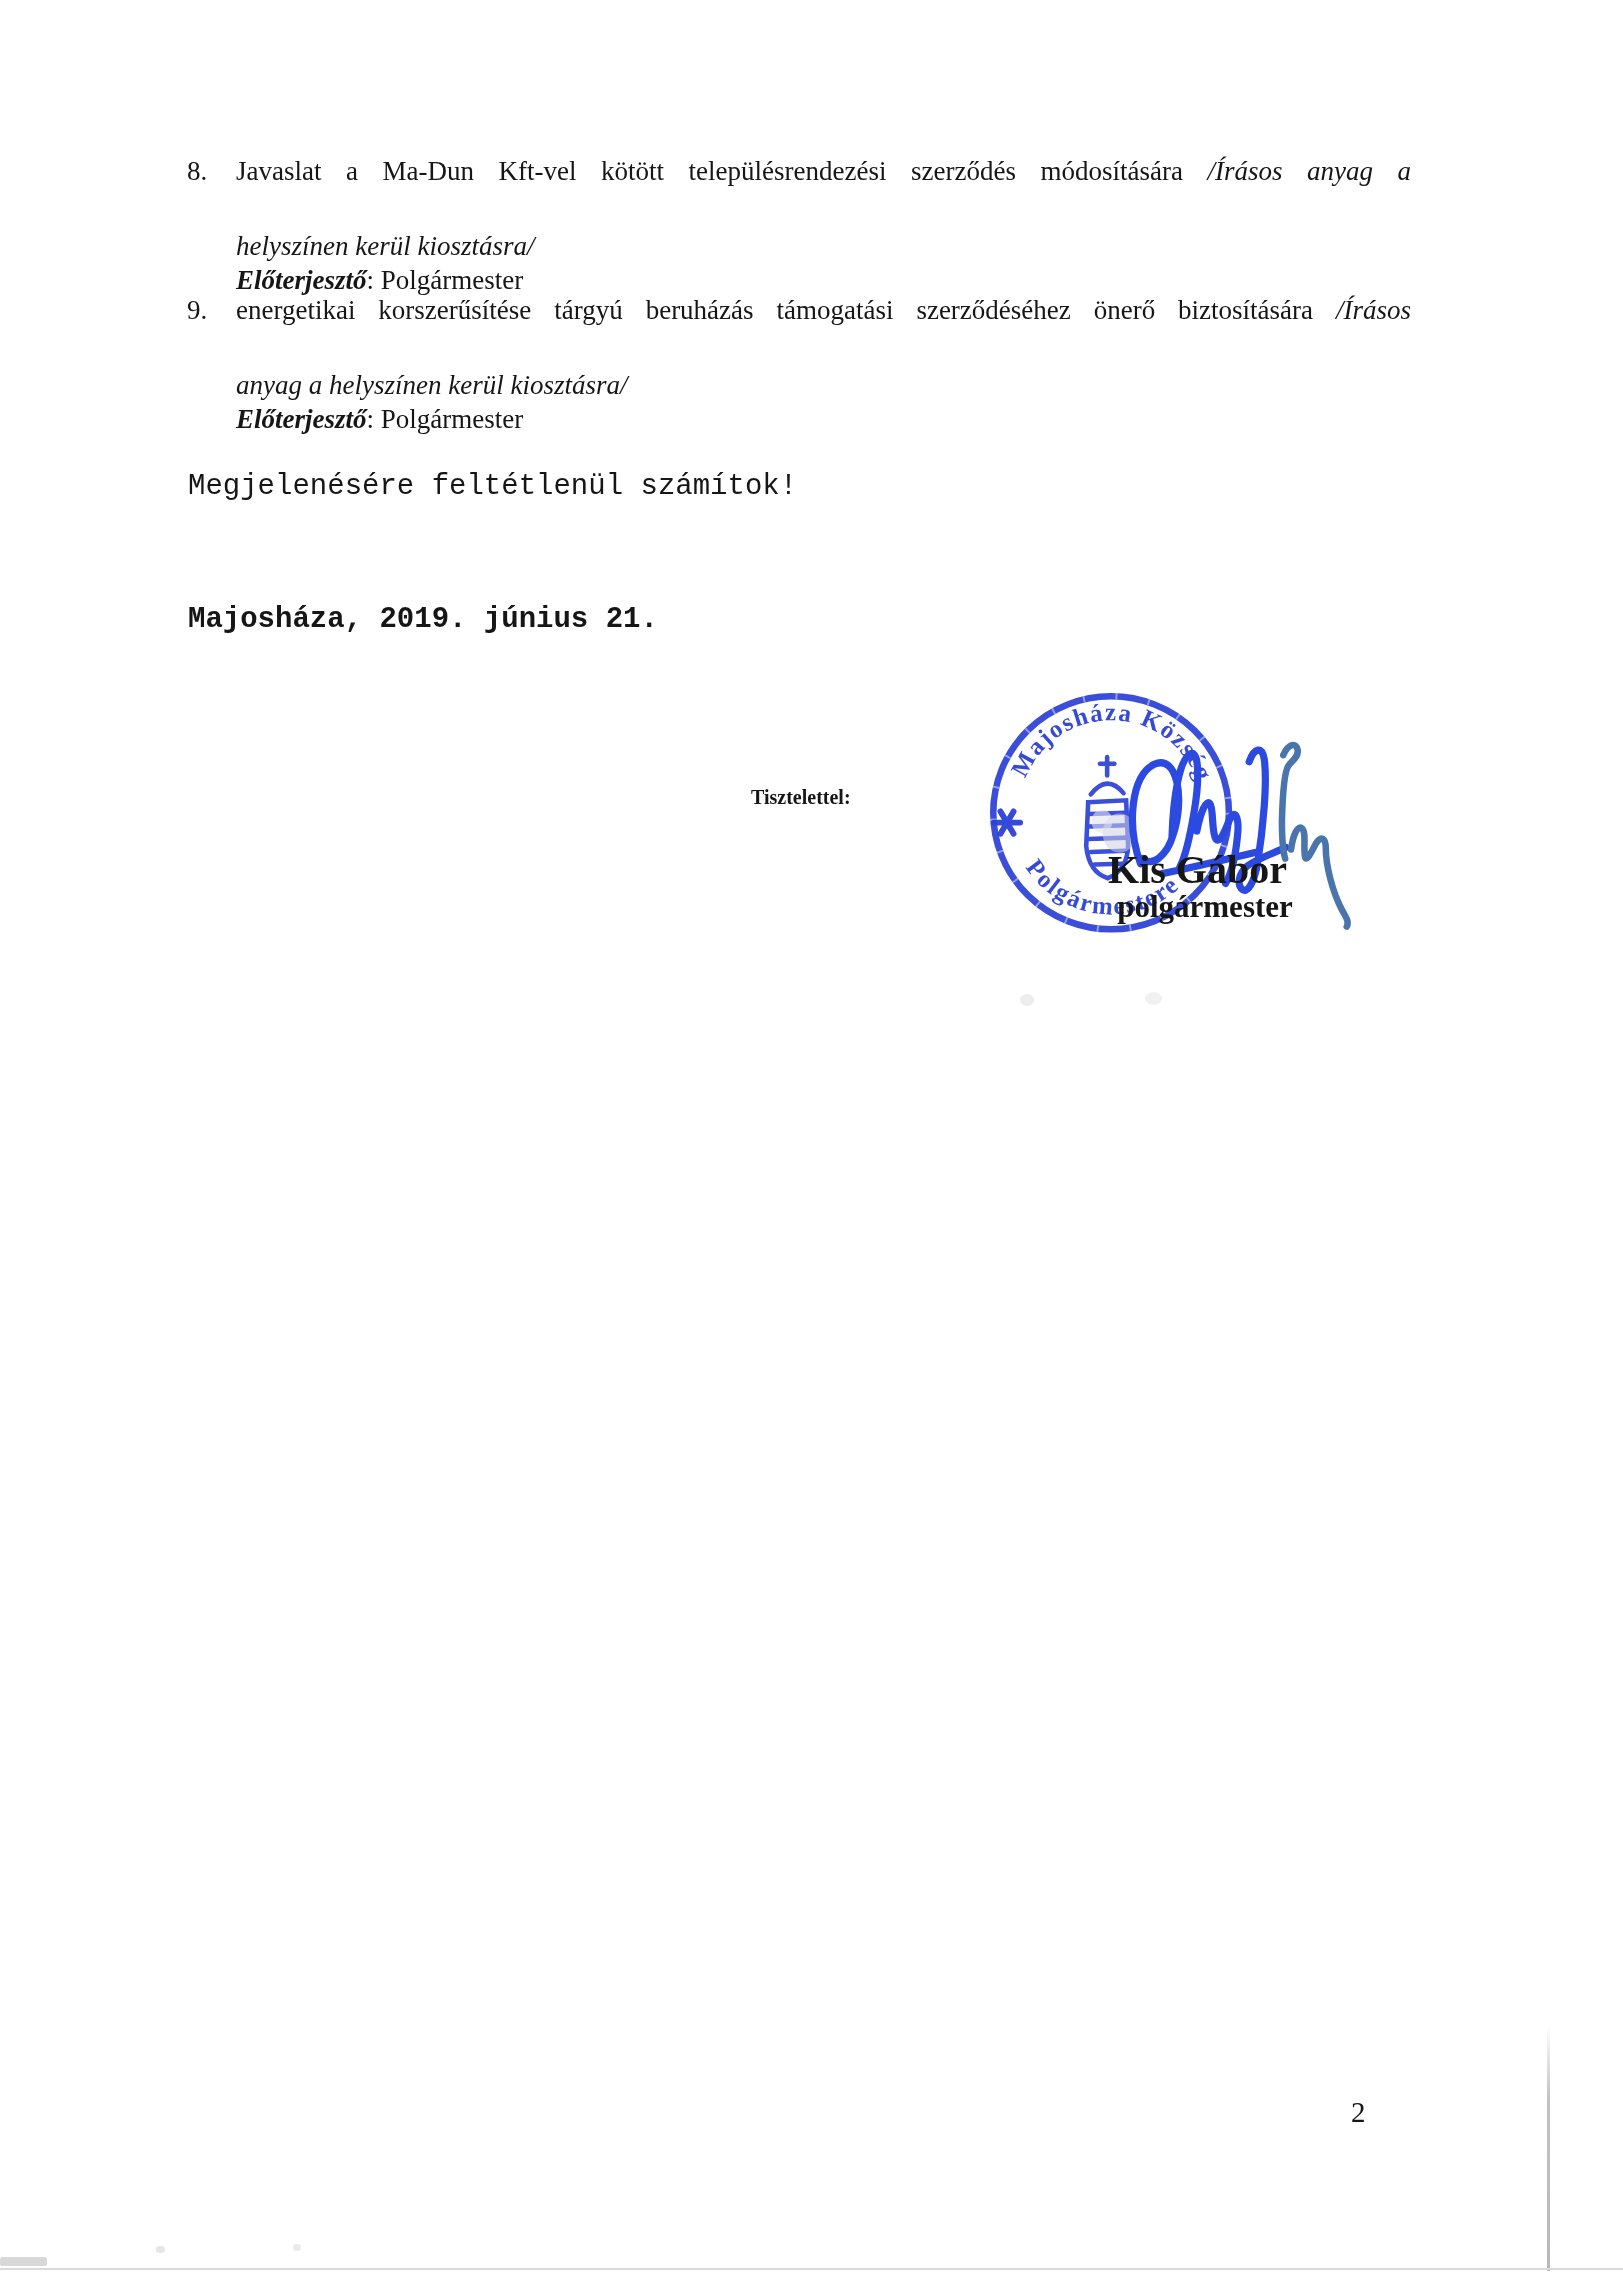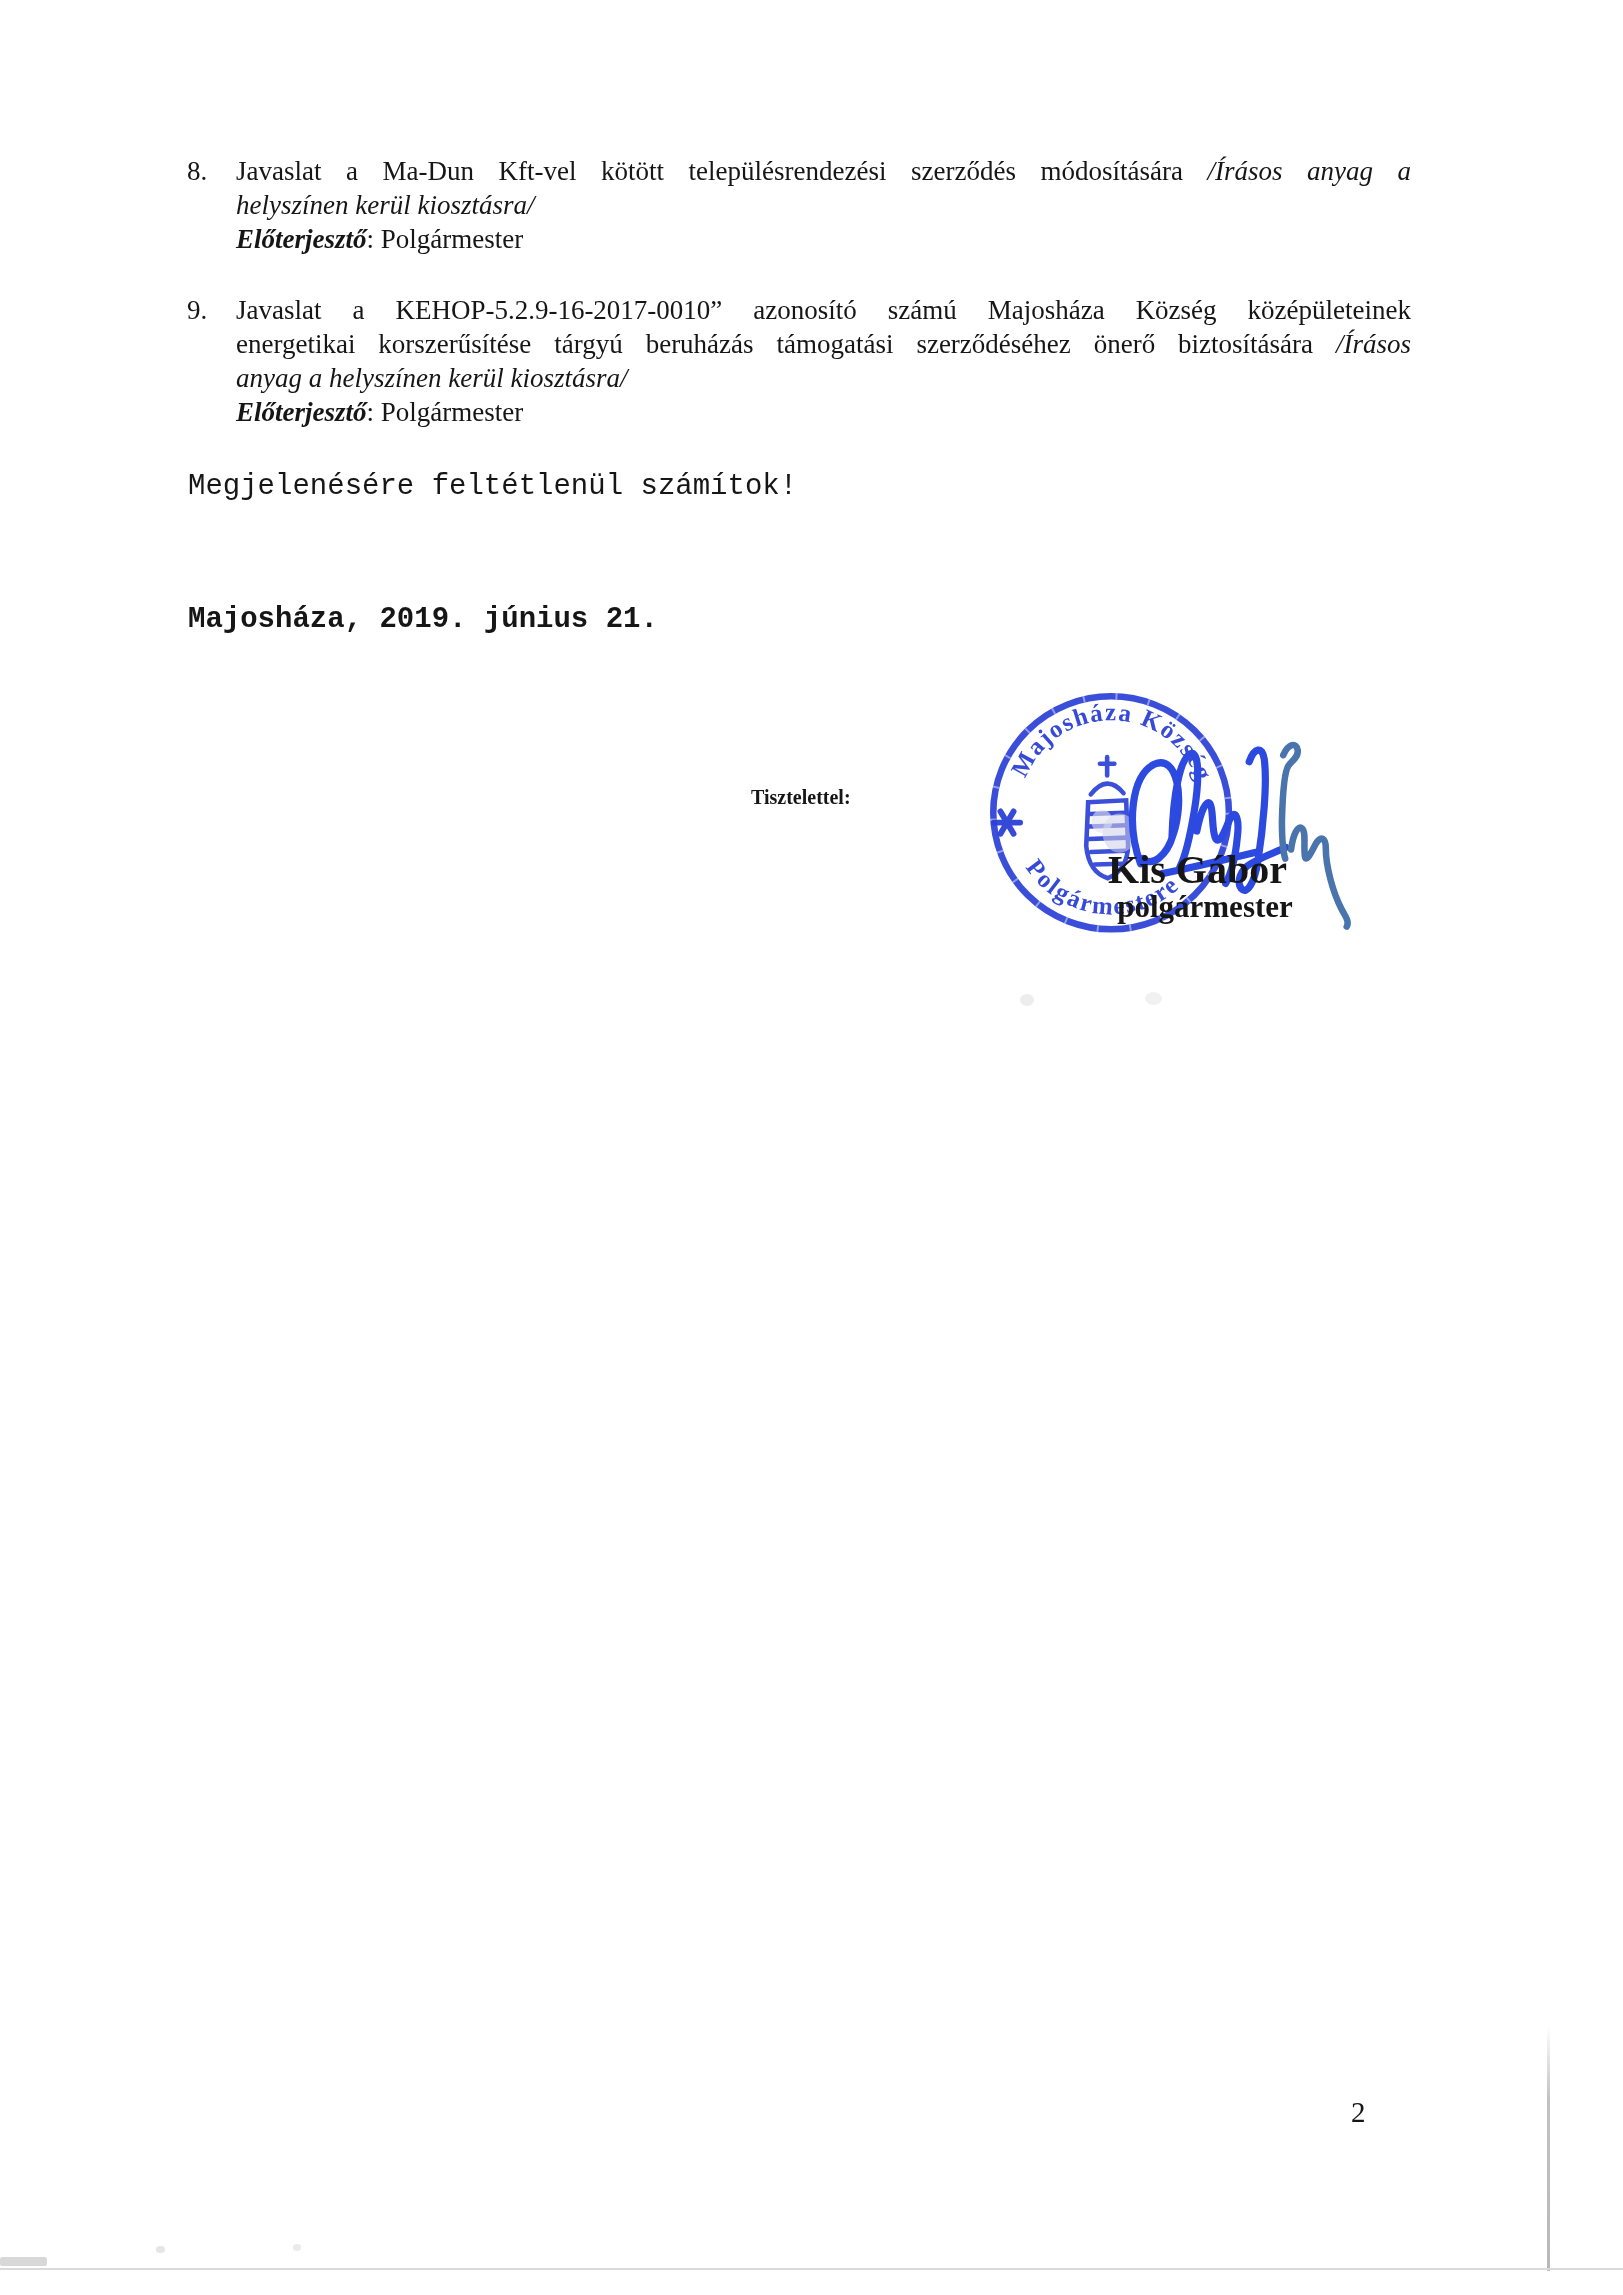--- a/index.html
+++ b/index.html
@@ -6,21 +6,21 @@
   .page{
     position:relative;width:1623px;height:2295px;background:#ffffff;
     font-family:"Liberation Serif","DejaVu Serif",serif;color:#161616;overflow:hidden;
   }
   
   .oitem{position:absolute;width:1224px;}
   .oitem .num{position:absolute;left:0;top:0;font-size:27px;line-height:34px;}
   .oitem .body{margin-left:49px;width:1175px;font-size:27px;line-height:34px;}
   .line{display:block;}
   .line.just{text-align:justify;text-align-last:justify;}
-  .it{font-style:italic;}
+  .it{font-style:italic;margin-top:41px;}
   .bi{font-style:italic;font-weight:bold;}
   
   .para{position:absolute;left:188px;font-size:29px;line-height:37px;white-space:nowrap;font-family:Liberation Mono, monospace;}
   .bold{font-weight:bold;}
   .salutation{position:absolute;left:751px;font-size:20px;font-weight:bold;line-height:33px;}
   .sig-name{position:absolute;left:1083px;width:229px;text-align:center;font-size:40px;font-weight:bold;line-height:35px;z-index:6;}
   .sig-title{position:absolute;left:1087px;width:236px;text-align:center;font-size:31px;font-weight:bold;line-height:35px;z-index:6;}
   .pageno{position:absolute;font-size:29px;line-height:33px;}
   
   .stampwrap{position:absolute;left:969px;top:674px;width:419px;height:288px;z-index:4;}
@@ -41,21 +41,20 @@
     <div class="body">
       <span class="line just"><span>Javaslat a Ma-Dun Kft-vel kötött településrendezési szerződés módosítására </span><span class="it">/Írásos anyag a</span></span>
       <span class="line it">helyszínen kerül kiosztásra/</span>
       <span class="line"><span class="bi">Előterjesztő</span><span>: Polgármester</span></span>
     </div>
   </div>
 
   <div class="oitem" style="left:187px;top:293px;">
     <span class="num">9.</span>
     <div class="body">
-      <span class="line just">Javaslat a KEHOP-5.2.9-16-2017-0010” azonosító számú Majosháza Község középületeinek</span>
       <span class="line just"><span>energetikai korszerűsítése tárgyú beruházás támogatási szerződéséhez önerő biztosítására </span><span class="it">/Írásos</span></span>
       <span class="line it">anyag a helyszínen kerül kiosztásra/</span>
       <span class="line"><span class="bi">Előterjesztő</span><span>: Polgármester</span></span>
     </div>
   </div>
 
   <div class="para" style="top:468px;">Megjelenésére feltétlenül számítok!</div>
   <div class="para bold" style="top:601px;text-align:center;">Majosháza, 2019. június 21.</div>
   <div class="salutation" style="top:781px;">Tisztelettel:</div>
 

